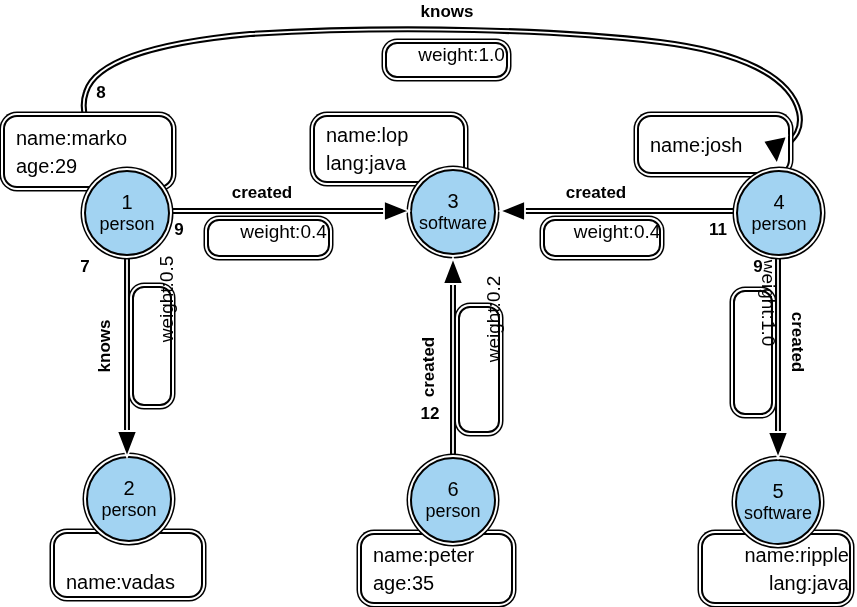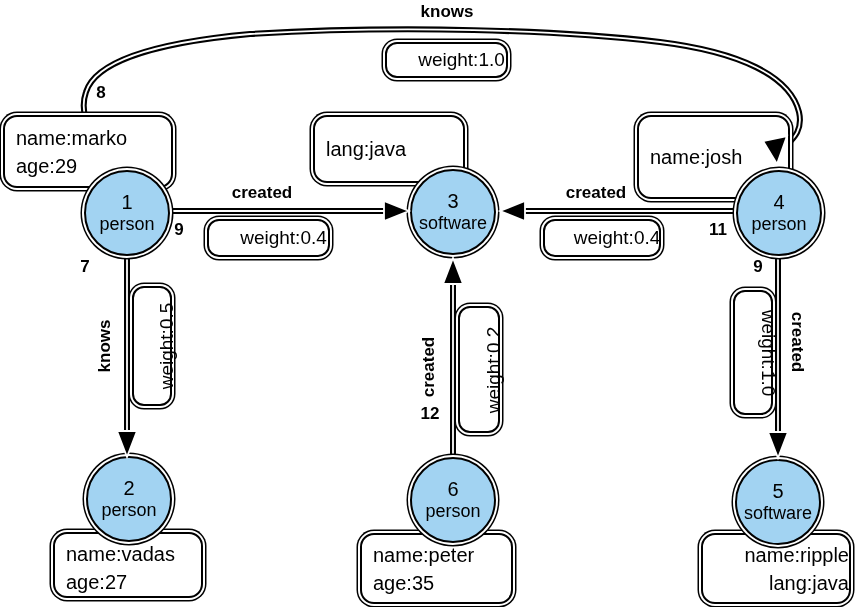--- a/index.html
+++ b/index.html
@@ -14,21 +14,21 @@
     border:2.5px solid #000;border-radius:14px;
     box-shadow:0 0 0 2px #fff,0 0 0 3.5px #000;
     display:flex;flex-direction:column;justify-content:center;
     padding-left:11px;box-sizing:border-box;
     font-size:20px;line-height:28px;
   }
   .pill{
     position:absolute;z-index:2;background:#fff;
     border:2.5px solid #000;border-radius:12px;
     box-shadow:0 0 0 2px #fff,0 0 0 3.5px #000;
-    display:flex;align-items:center;justify-content:center;
+    display:flex;align-items:flex-start;justify-content:center;
     box-sizing:border-box;font-size:19px;padding-left:30px;
   }
   .pill.vert span{white-space:nowrap;}
   .rot-ccw span{transform:rotate(-90deg);}
   .rot-cw span{transform:rotate(90deg);}
   .node{
     position:absolute;z-index:3;width:86px;height:86px;border-radius:50%;
     background:#A2D3F2;border:2.5px solid #000;box-sizing:border-box;
     box-shadow:0 0 0 2px #fff,0 0 0 3.5px #000;
     display:flex;flex-direction:column;align-items:center;justify-content:center;
@@ -79,28 +79,28 @@
 
     <path class="rail" d="M453,458 L453,282"></path>
     <path class="core" d="M453,458 L453,282"></path>
   </svg>
 
   <div class="propbox" style="left:3px;top:115px;width:170px;height:73px;">
     <span>name:marko</span>
     <span>age:29</span>
   </div>
   <div class="propbox" style="left:313px;top:115px;width:152px;height:68px;">
+    <span>name:lop</span>
     <span>lang:java</span>
   </div>
-  <div class="propbox" style="left:637px;top:115px;width:153px;height:84px;">
+  <div class="propbox" style="left:637px;top:115px;width:153px;height:59px;">
     <span>name:josh</span>
   </div>
   <div class="propbox" style="left:53px;top:532px;width:150px;height:66px;justify-content:flex-end;">
     <span>name:vadas</span>
-    <span>age:27</span>
   </div>
   <div class="propbox" style="left:360px;top:533px;width:153px;height:71px;">
     <span>name:peter</span>
     <span>age:35</span>
   </div>
   <div class="propbox" style="left:701px;top:533px;width:150px;height:71px;text-align:right;">
     <span>name:ripple</span>
     <span>lang:java</span>
   </div>
 

